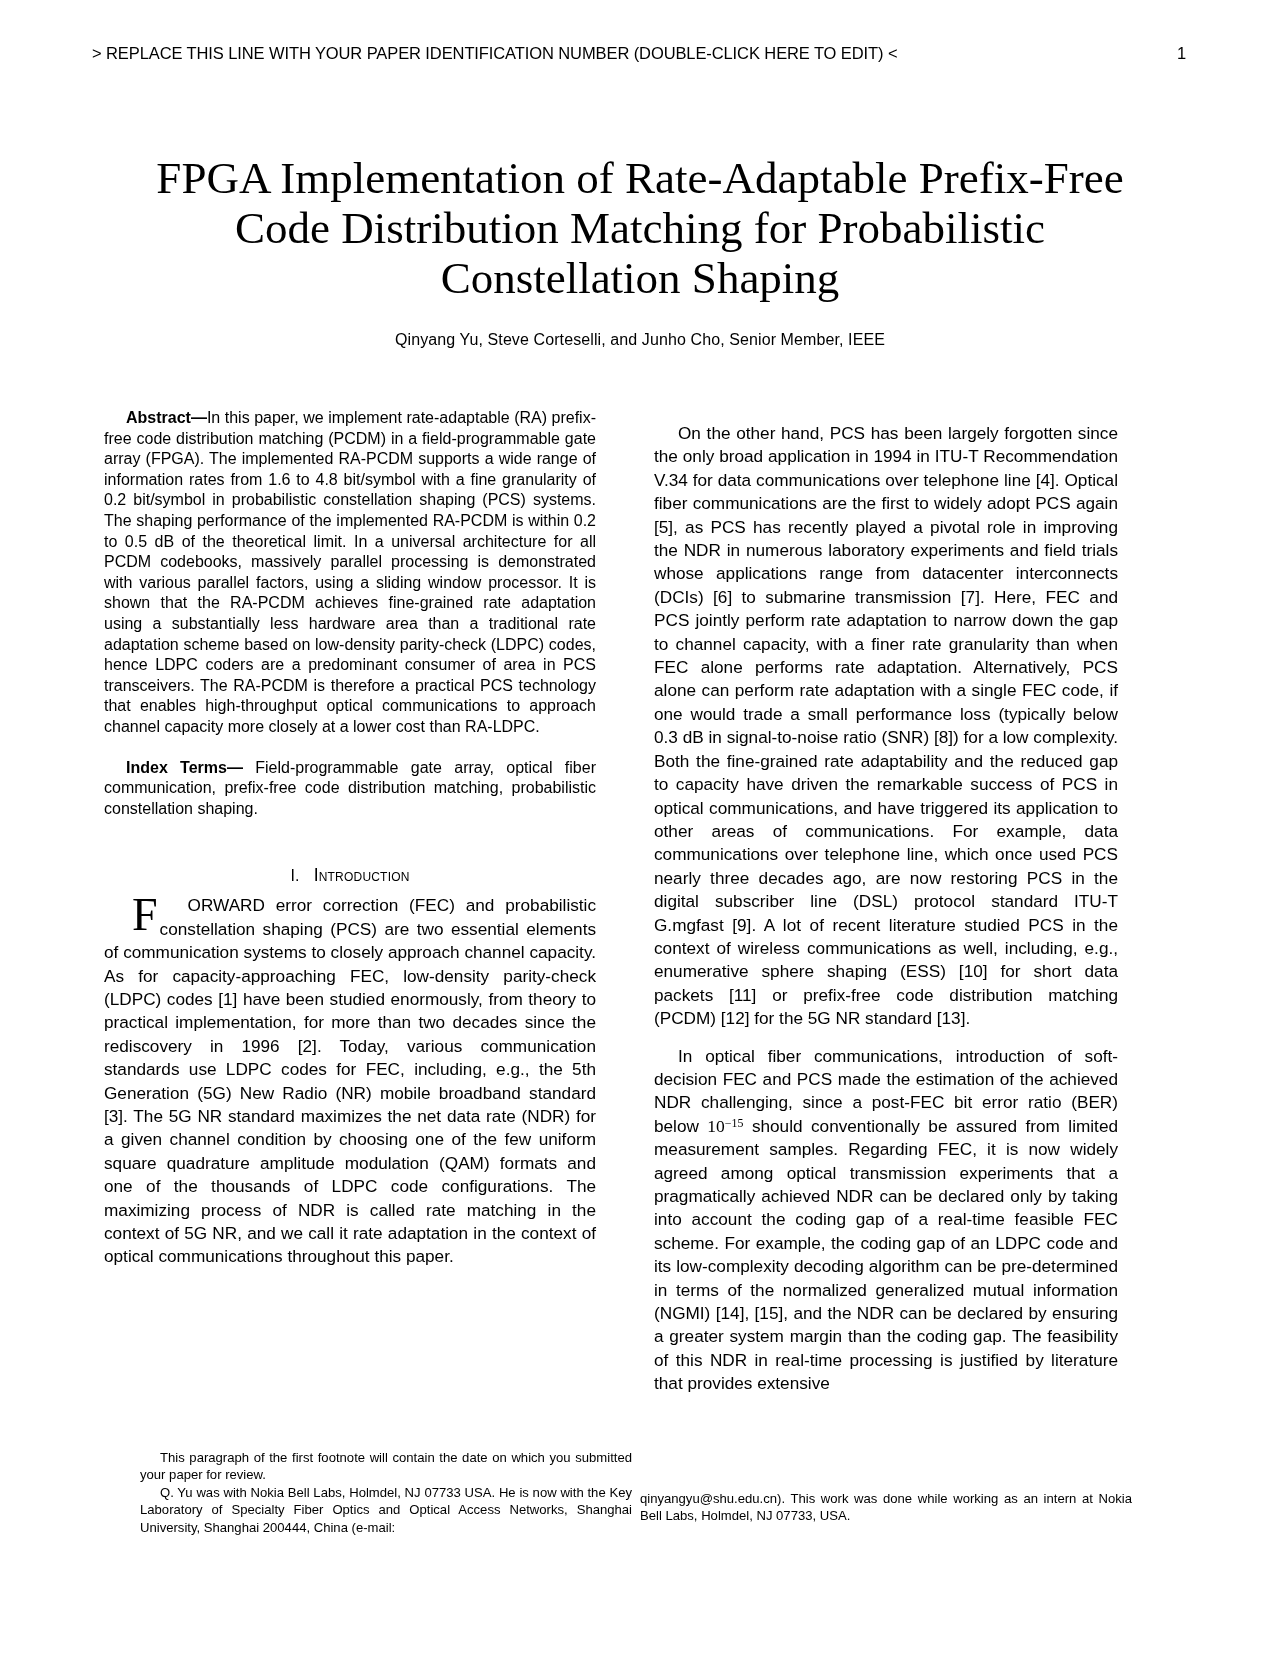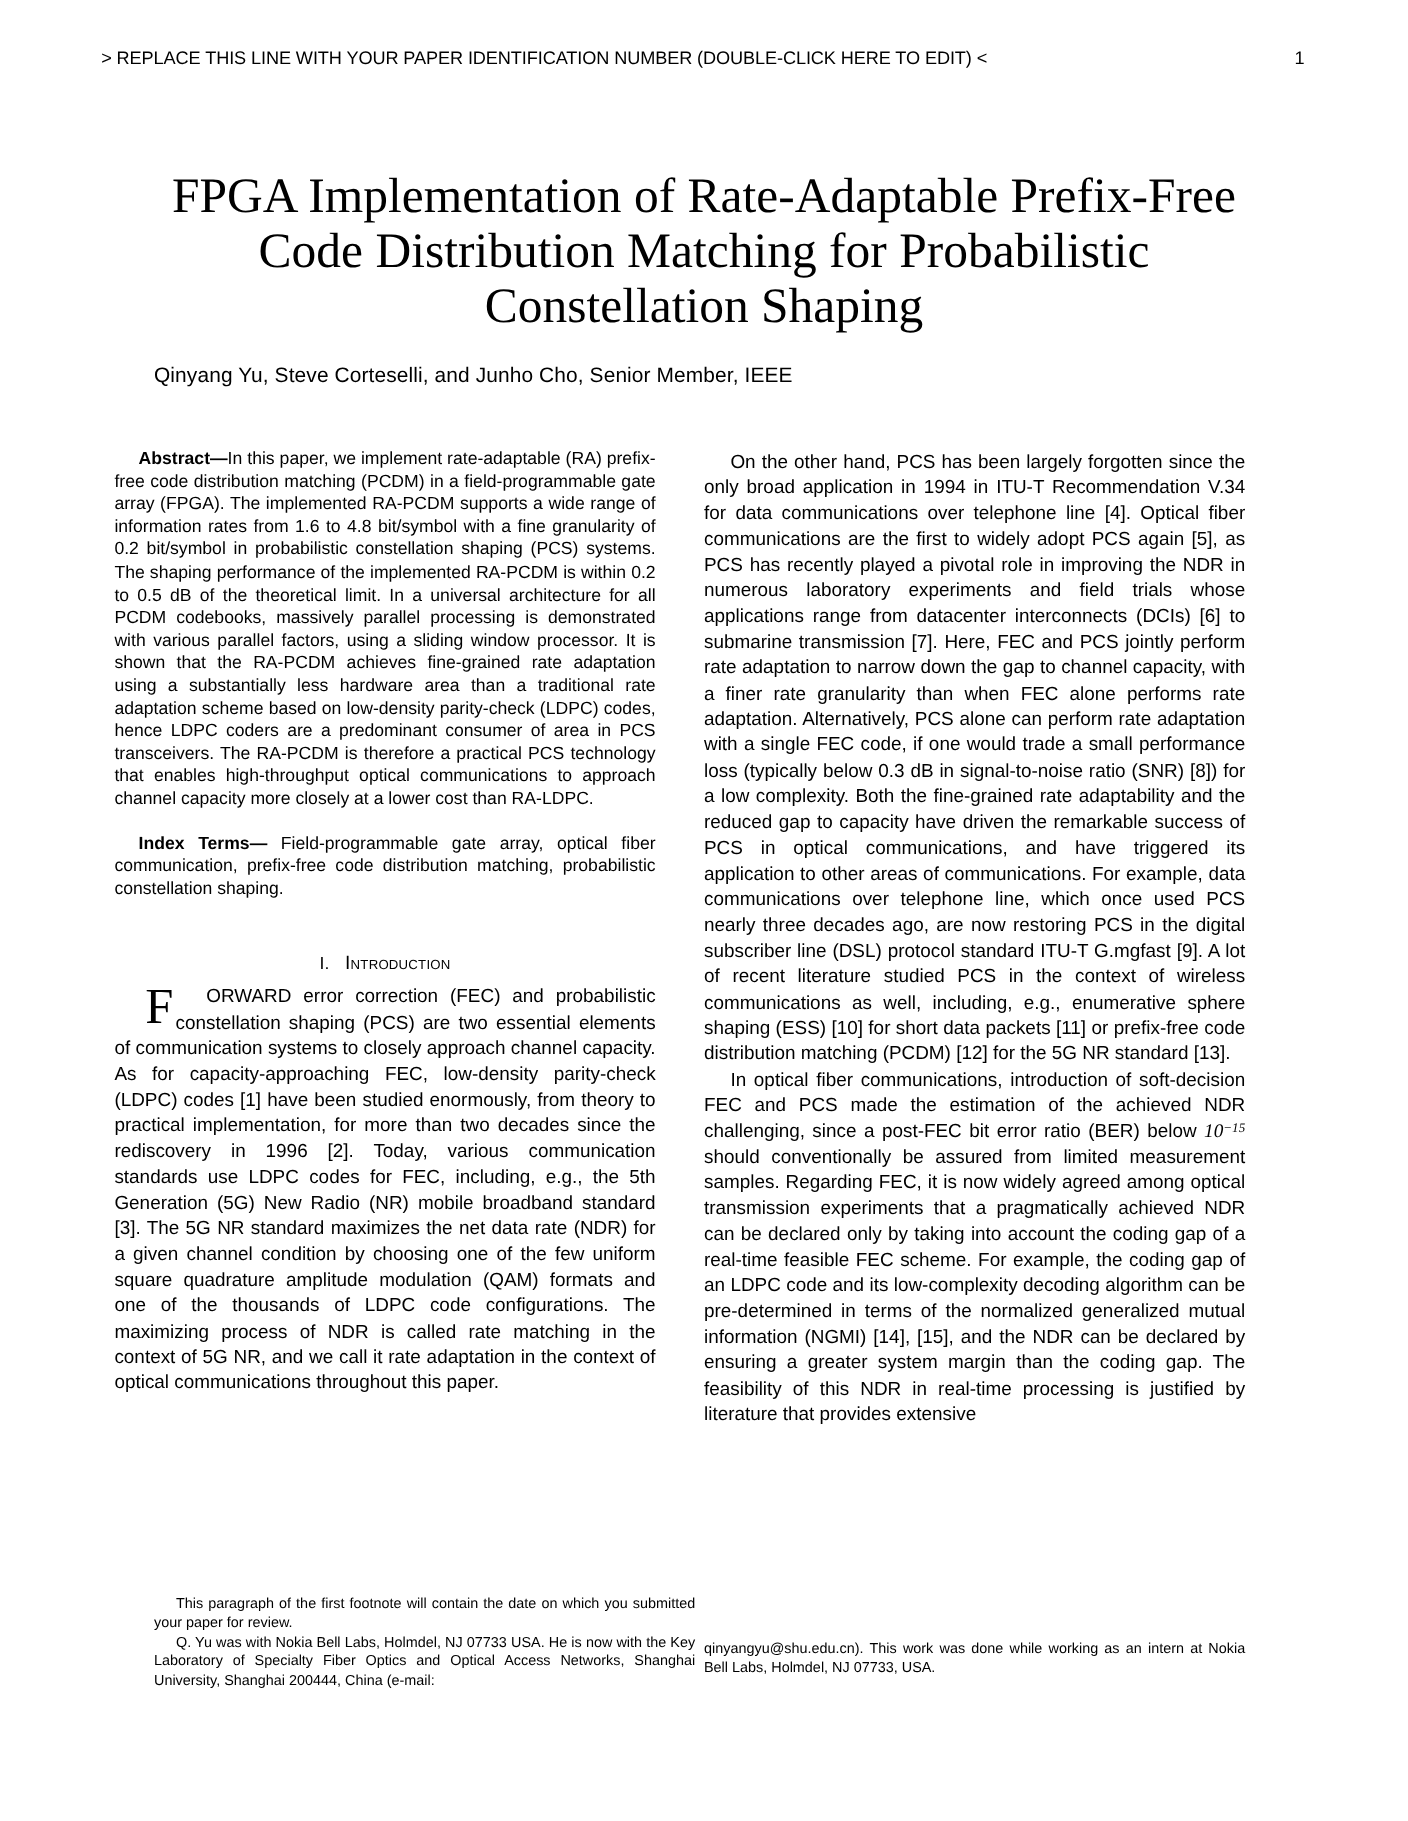--- a/index.html
+++ b/index.html
@@ -54,22 +54,22 @@
     font-size: 45px;
     line-height: 50px;
     font-weight: normal;
     letter-spacing: 0px;
   }
   .authors {
     position: absolute;
     left: 140px;
     top: 331px;
     width: 1000px;
-    text-align: left;
-    font-size: 19px;
+    text-align: center;
+    font-size: 16px;
     letter-spacing: 0.1px;
   }
 
   
   .col {
     position: absolute;
     top: 408px;
   }
   .col-left  { left: 104px;  width: 492px; }
   .col-right { left: 640px;  width: 492px; }
@@ -98,21 +98,21 @@
     font-variant: small-caps;
     font-size: 17.5px;
     margin-top: 16px;
   }
   .sec-head .secnum { font-size: 16px; }
 
   .body-p {
     font-size: 17.2px;
     line-height: 23.4px;
     text-align: justify;
-    margin: 0;
+    margin: 14px;
     text-indent: 24px;
     hyphens: none;
   }
 
   
   .dropcap-p {
     font-size: 17.2px;
     line-height: 23.4px;
     text-align: justify;
     margin: 0;
@@ -130,21 +130,20 @@
   }
 
   sup.sup-exp {
     font-size: 0.68em;
     vertical-align: 0.45em;
     line-height: 0;
   }
   .mathnum {
     font-family: "Liberation Serif", serif;
     font-size: 17.5px;
-    font-style: italic;
   }
 
   
   .foot {
     position: absolute;
     top: 1449px;
     font-size: 13.1px;
     line-height: 17.4px;
     text-align: justify;
     hyphens: none;

